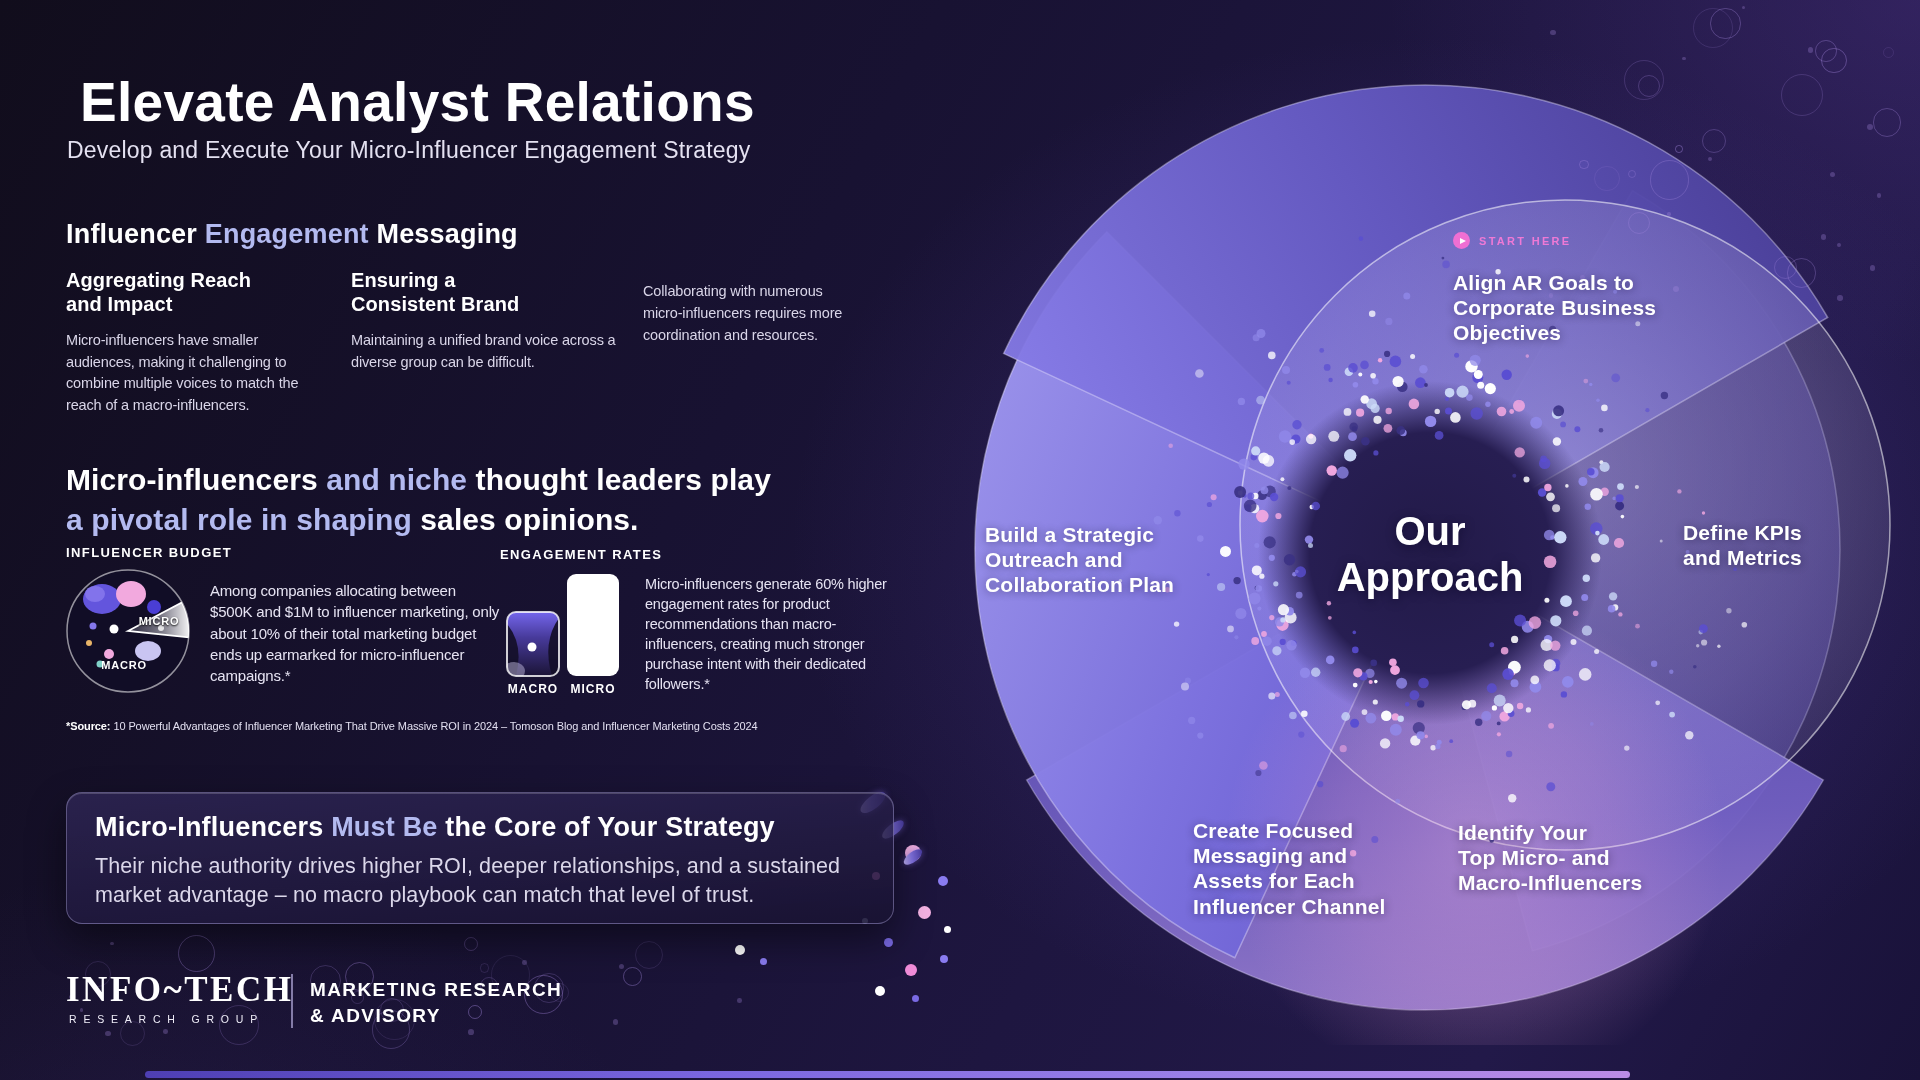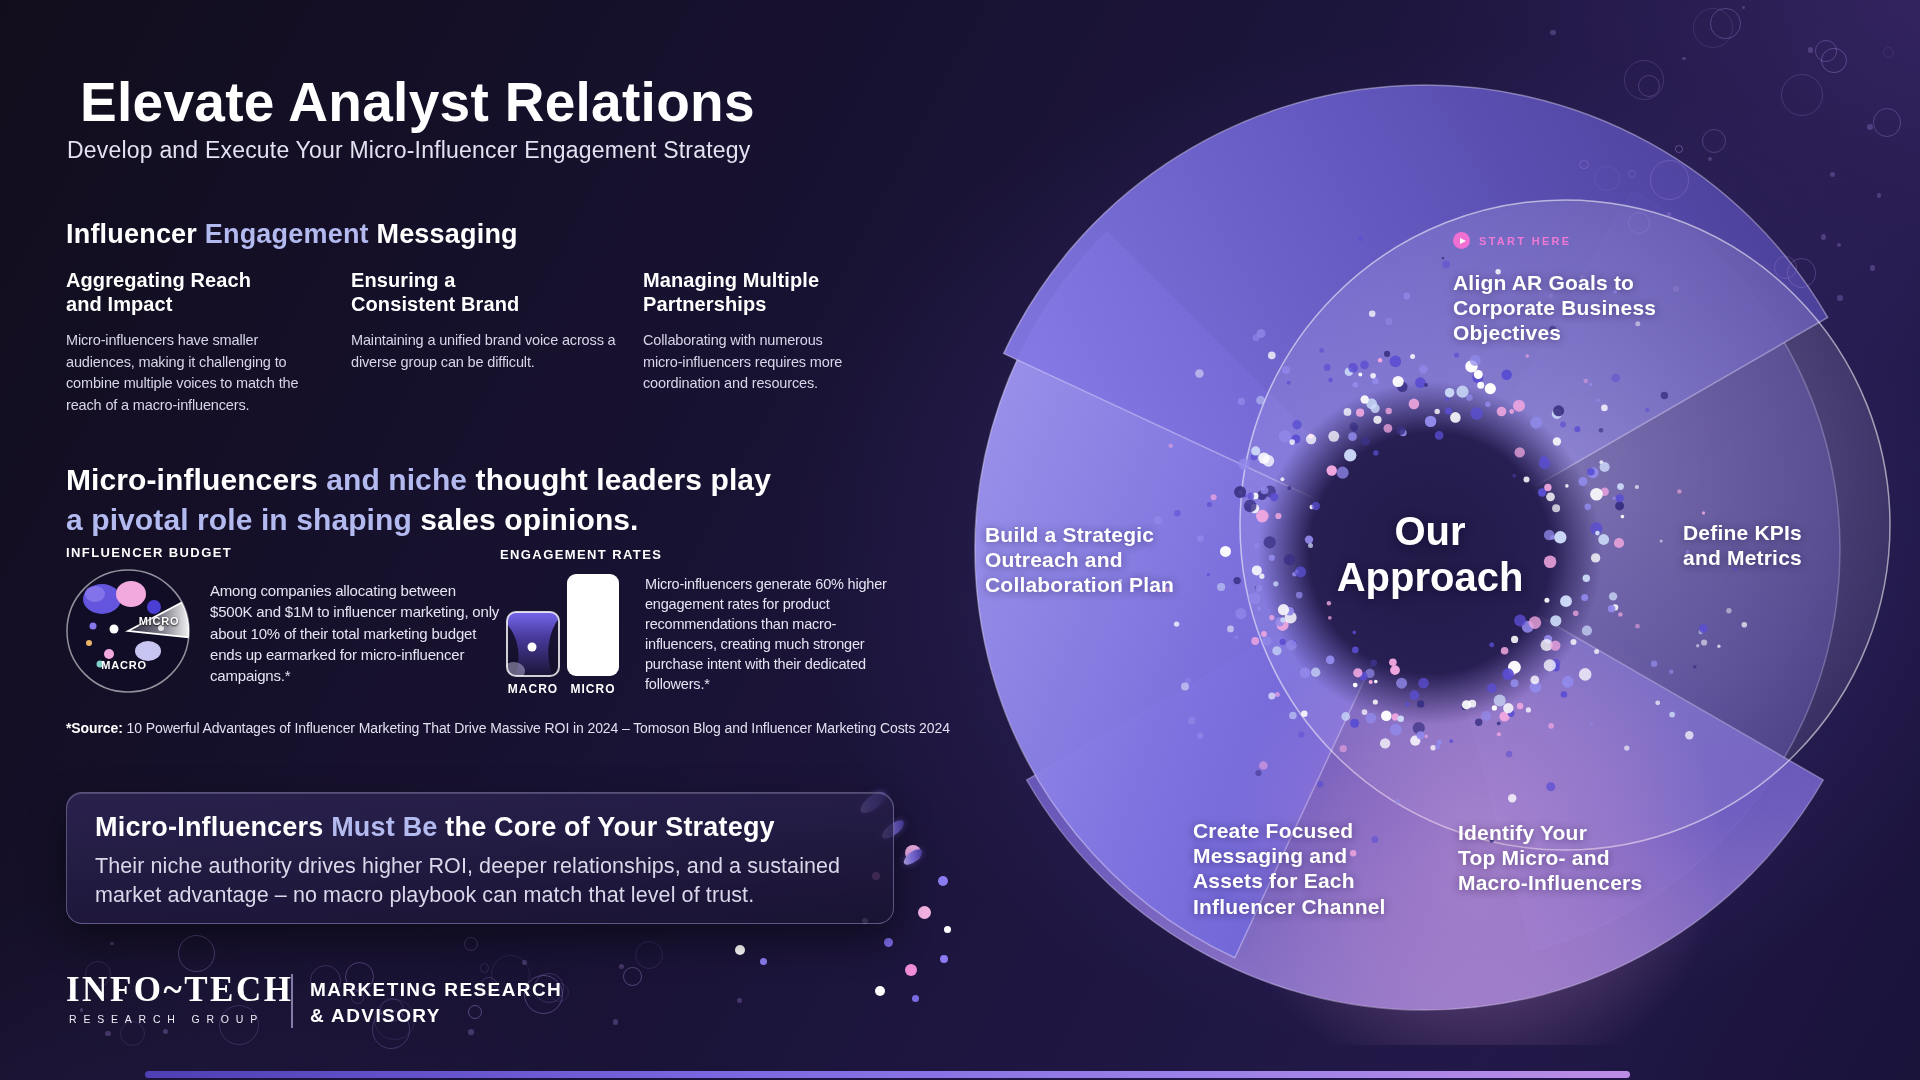--- a/index.html
+++ b/index.html
@@ -18,21 +18,21 @@
   .page-title{left:64px;top:58px;font-size:55px;font-weight:700;letter-spacing:.3px;line-height:1.05;}
   .page-subtitle{left:67px;top:137px;font-size:23px;font-weight:400;color:#e4e1f1;letter-spacing:.2px;}
   .chal-heading{left:66px;top:219px;font-size:27px;font-weight:700;letter-spacing:.2px;}
   .chal-col{top:268px;}
   .chal-title{font-size:20px;font-weight:700;line-height:1.22;white-space:pre-line;letter-spacing:.1px;}
   .chal-body{margin-top:13px;font-size:14.5px;line-height:1.5;color:#d9d5e8;letter-spacing:-.15px;font-weight:400;}
   .statement{left:66px;top:460px;font-size:30px;font-weight:700;line-height:1.34;letter-spacing:.1px;}
   .stat-label{font-size:13px;font-weight:700;letter-spacing:1.4px;color:#fff;}
   .stat-text{font-size:15px;line-height:1.42;color:#e6e3f2;letter-spacing:-.2px;}
   .bar-label{font-size:12px;font-weight:700;letter-spacing:1px;text-align:center;width:60px;}
-  .source-line{left:66px;top:720px;font-size:14px;color:#e2dff0;letter-spacing:-.1px;}
+  .source-line{left:66px;top:720px;font-size:11px;color:#e2dff0;letter-spacing:-.1px;}
   .source-line .b{font-weight:700;color:#fff;}
   .callout{
     left:66px;top:792px;width:828px;height:132px;border-radius:16px;box-sizing:border-box;
     padding:19px 28px 0 28px;
     background:linear-gradient(175deg, rgba(48,39,88,.78), rgba(25,19,50,.88));
     border:1px solid rgba(190,182,236,.38);
     box-shadow:0 16px 38px rgba(0,0,0,.45), inset 0 1px 0 rgba(255,255,255,.18);
   }
   .callout-title{font-size:27px;font-weight:700;letter-spacing:.2px;}
   .callout-body{margin-top:9px;font-size:21.5px;font-weight:400;line-height:1.36;color:#dbd7ea;letter-spacing:.1px;}
@@ -565,22 +565,20 @@
     <div class="chal-title">Ensuring a
 Consistent Brand</div>
     <div class="chal-body">Maintaining a unified brand voice across a diverse group can be difficult.</div>
   </div>
   <div class="abs chal-col z3" style="left:66px;width:235px;">
     <div class="chal-title">Aggregating Reach
 and Impact</div>
     <div class="chal-body">Micro-influencers have smaller audiences, making it challenging to combine multiple voices to match the reach of a macro-influencers.</div>
   </div>
   <div class="abs chal-col z3" style="left:643px;width:212px;">
-    <div class="chal-title">Managing Multiple
-Partnerships</div>
     <div class="chal-body">Collaborating with numerous micro-influencers requires more coordination and resources.</div>
   </div>
 
   <div class="abs statement z3">
     <span>Micro-influencers </span><span class="accent">and niche</span><span> thought leaders play</span><br>
     <span class="accent">a pivotal role in shaping</span><span> sales opinions.</span>
   </div>
 
   <div class="abs stat-label z3" style="left:66px;top:545px;">INFLUENCER BUDGET</div>
   <svg class="abs z3" style="left:62px;top:565px;" width="132" height="132" viewBox="0 0 132 132">

